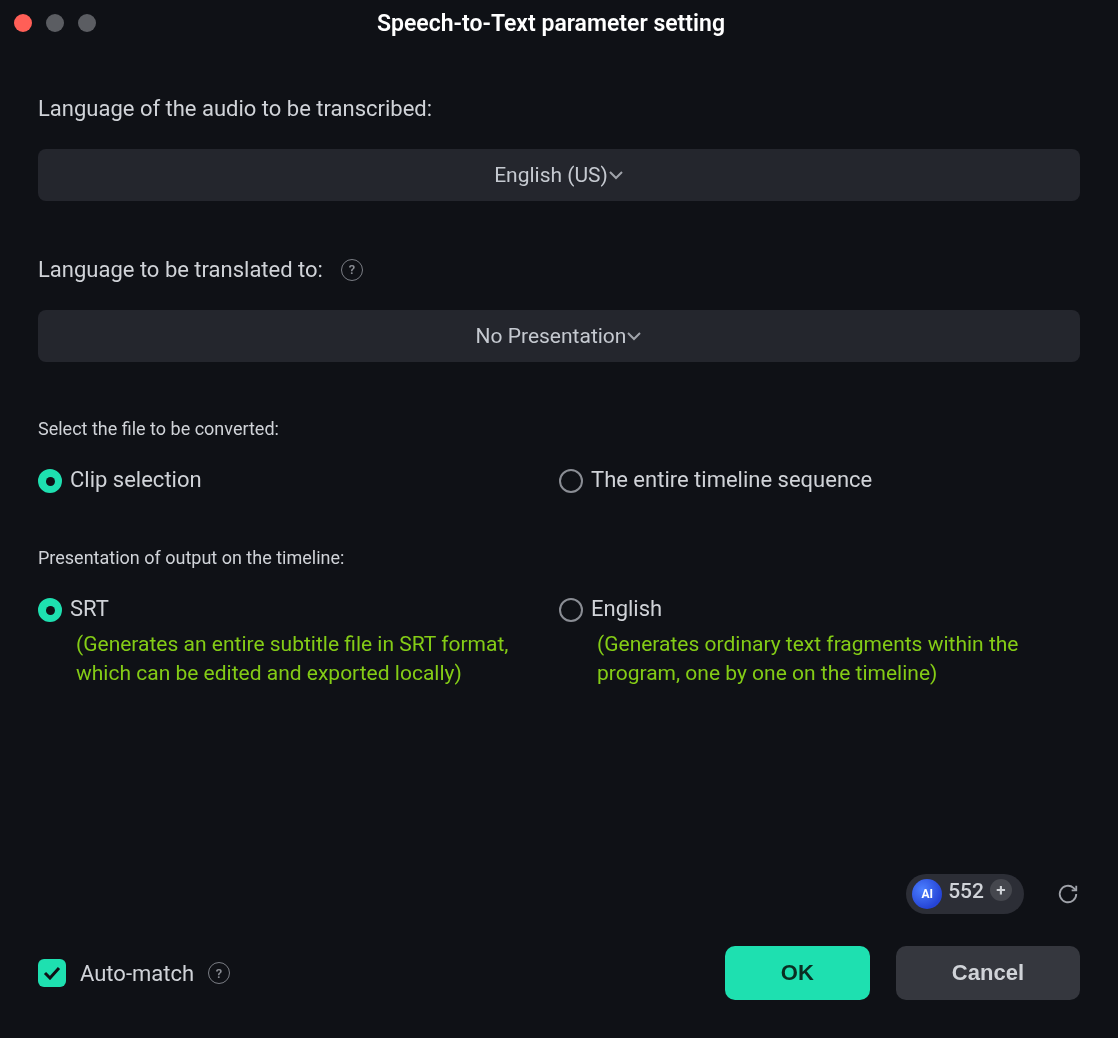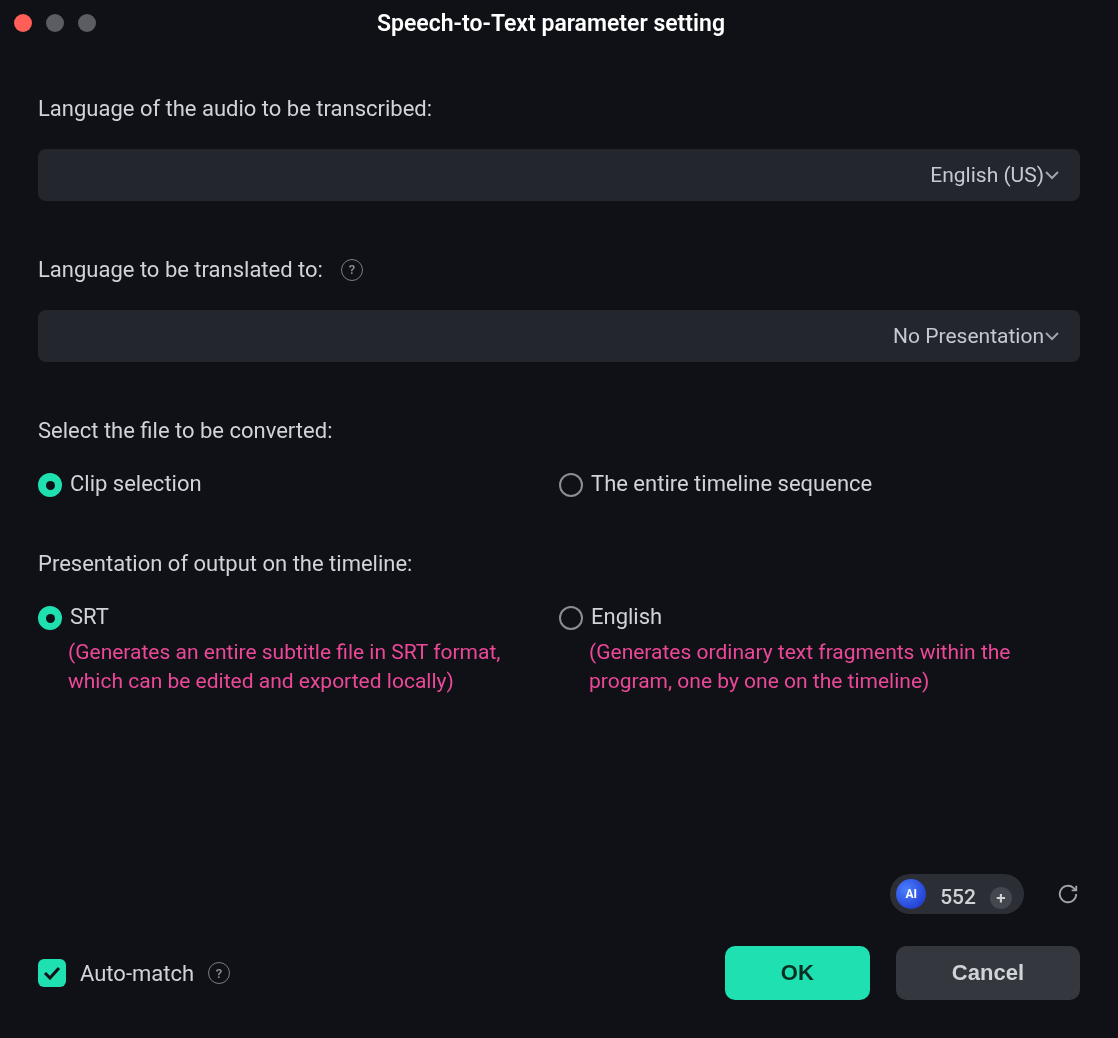--- a/index.html
+++ b/index.html
@@ -63,21 +63,21 @@
       display: flex;
       align-items: center;
       gap: 18px;
     }
     .select {
       background: #24262d;
       border-radius: 8px;
       padding: 14px 20px;
       display: flex;
       align-items: center;
-      justify-content: flex-end;
+      justify-content: center;
       font-size: 21px;
       color: #c5c9d0;
       cursor: pointer;
       margin-bottom: 56px;
     }
     .chevron {
       width: 16px;
       height: 16px;
       display: flex;
       align-items: center;
@@ -136,23 +136,23 @@
       height: 9px;
       border-radius: 50%;
       background: #0f1116;
     }
     .radio-label {
       font-size: 22px;
       color: #d0d3d8;
     }
     .radio-desc {
       font-size: 21px;
-      color: #ec4899;
+      color: #84cc16;
       margin-top: 8px;
-      margin-left: 30px;
+      margin-left: 38px;
       line-height: 1.4;
       max-width: 440px;
     }
     .output-row {
       display: flex;
       margin-bottom: 30px;
     }
     .output-group {
       width: 530px;
     }
@@ -164,25 +164,25 @@
       display: flex;
       align-items: center;
       justify-content: flex-end;
       gap: 14px;
       margin-bottom: 32px;
       font-size: 21px;
       color: #d0d3d8;
     }
     .ai-badge {
       display: flex;
-      align-items: flex-end;
+      align-items: flex-start;
       background: #2c2e36;
       border-radius: 22px;
       padding: 5px 12px 5px 6px;
-      gap: 14px;
+      gap: 6px;
     }
     .ai-icon {
       width: 30px;
       height: 30px;
       border-radius: 50%;
       background: radial-gradient(circle at 35% 35%, #4b7fff 0%, #2544d6 70%);
       display: flex;
       align-items: center;
       justify-content: center;
       font-size: 12px;
@@ -268,21 +268,21 @@
     }
     .btn-ok {
       background: #1ee0b0;
       color: #0a2e22;
     }
     .btn-cancel {
       background: #35373e;
       color: #d0d3d8;
     }
     .section-label {
-      font-size: 22px;
+      font-size: 18px;
       color: #d0d3d8;
       margin-bottom: 28px;
     }
   </style>
 </head>
 <body>
 
 <div class="window">
   <div class="titlebar">
     <div class="traffic-lights">

